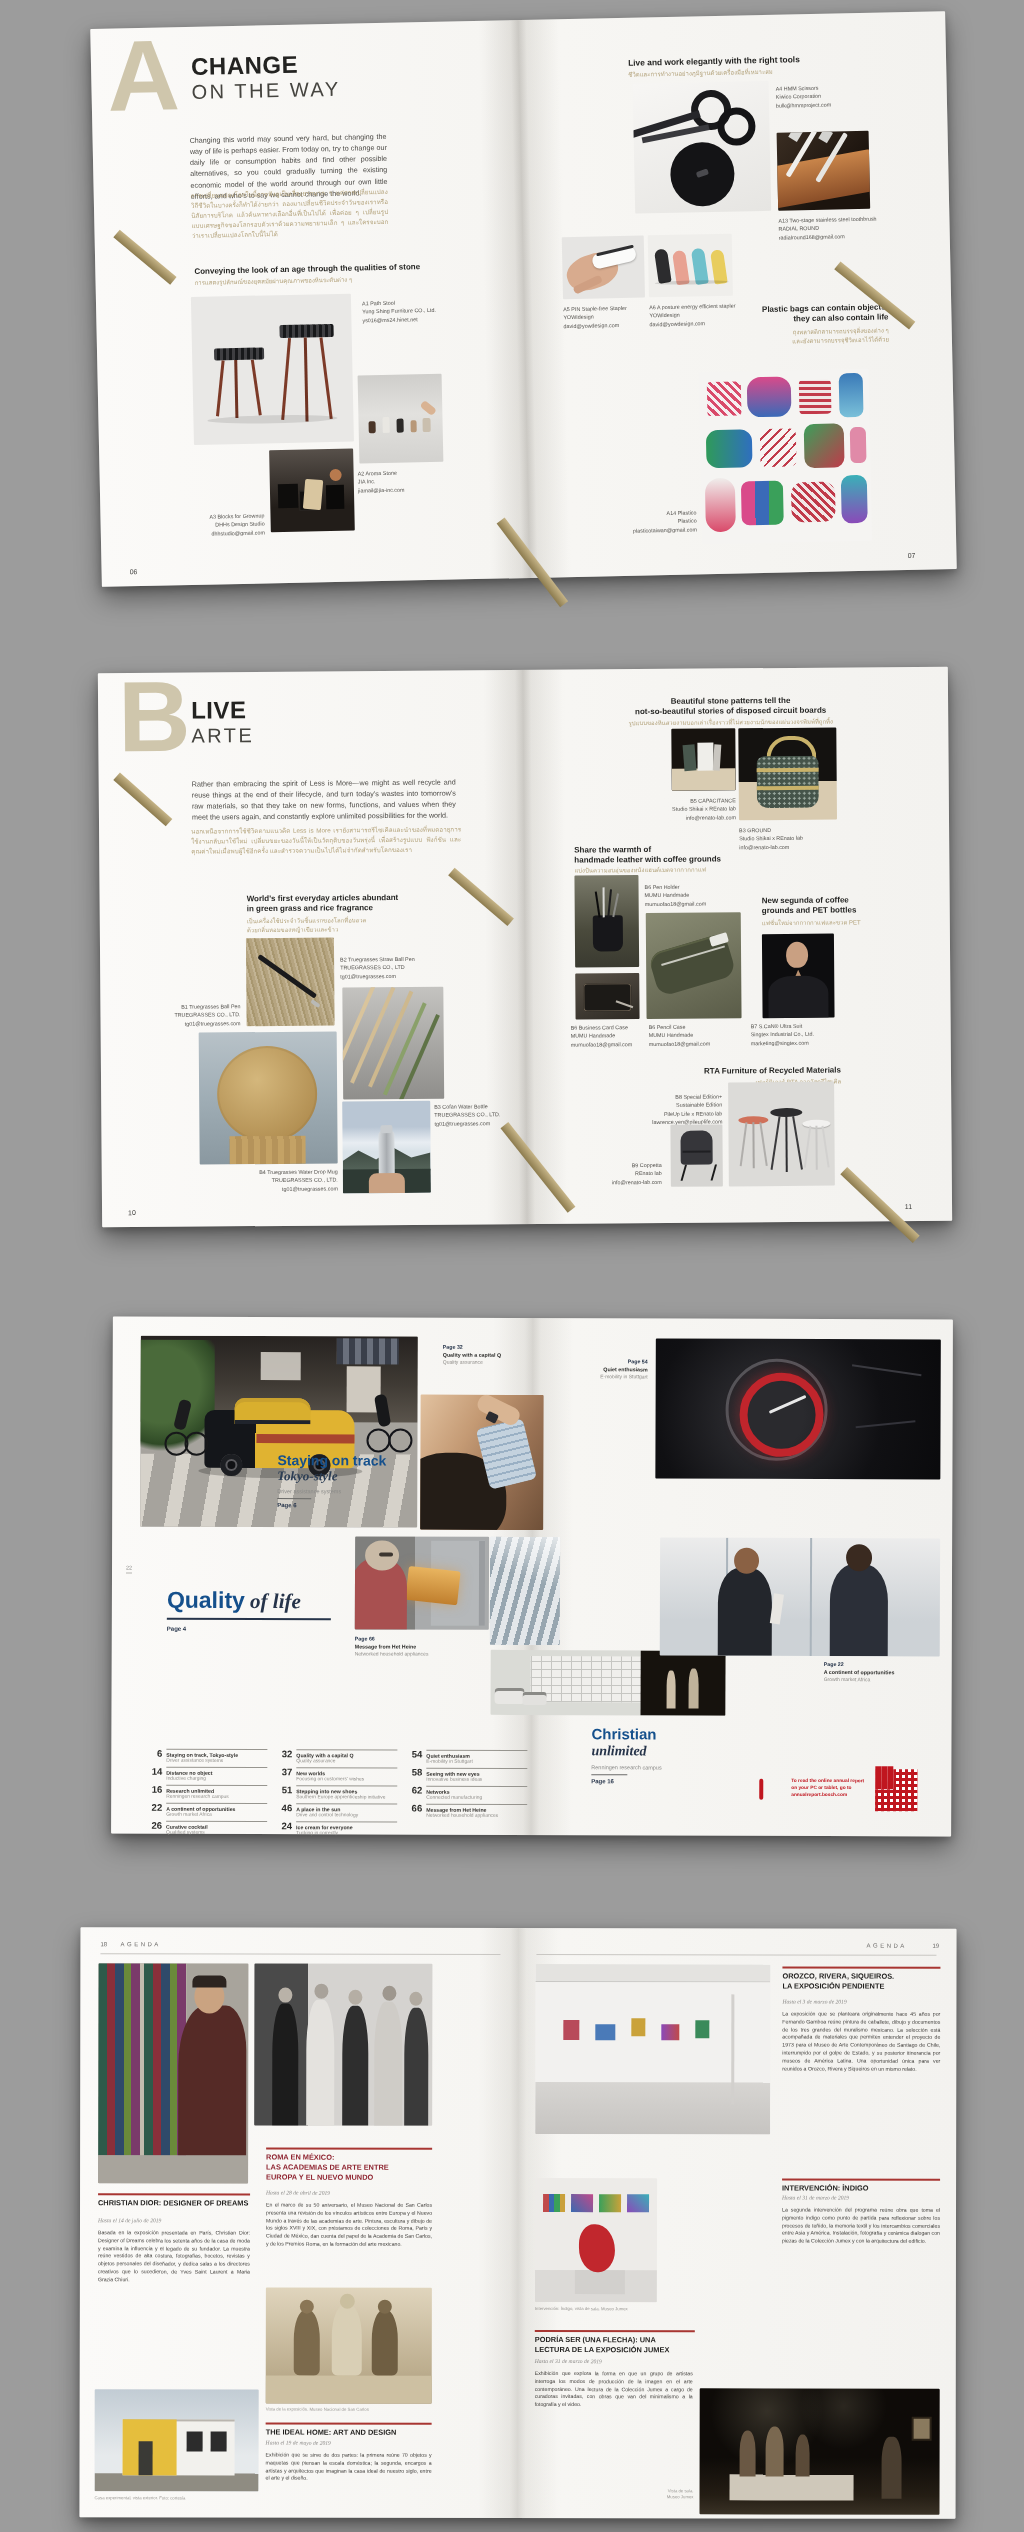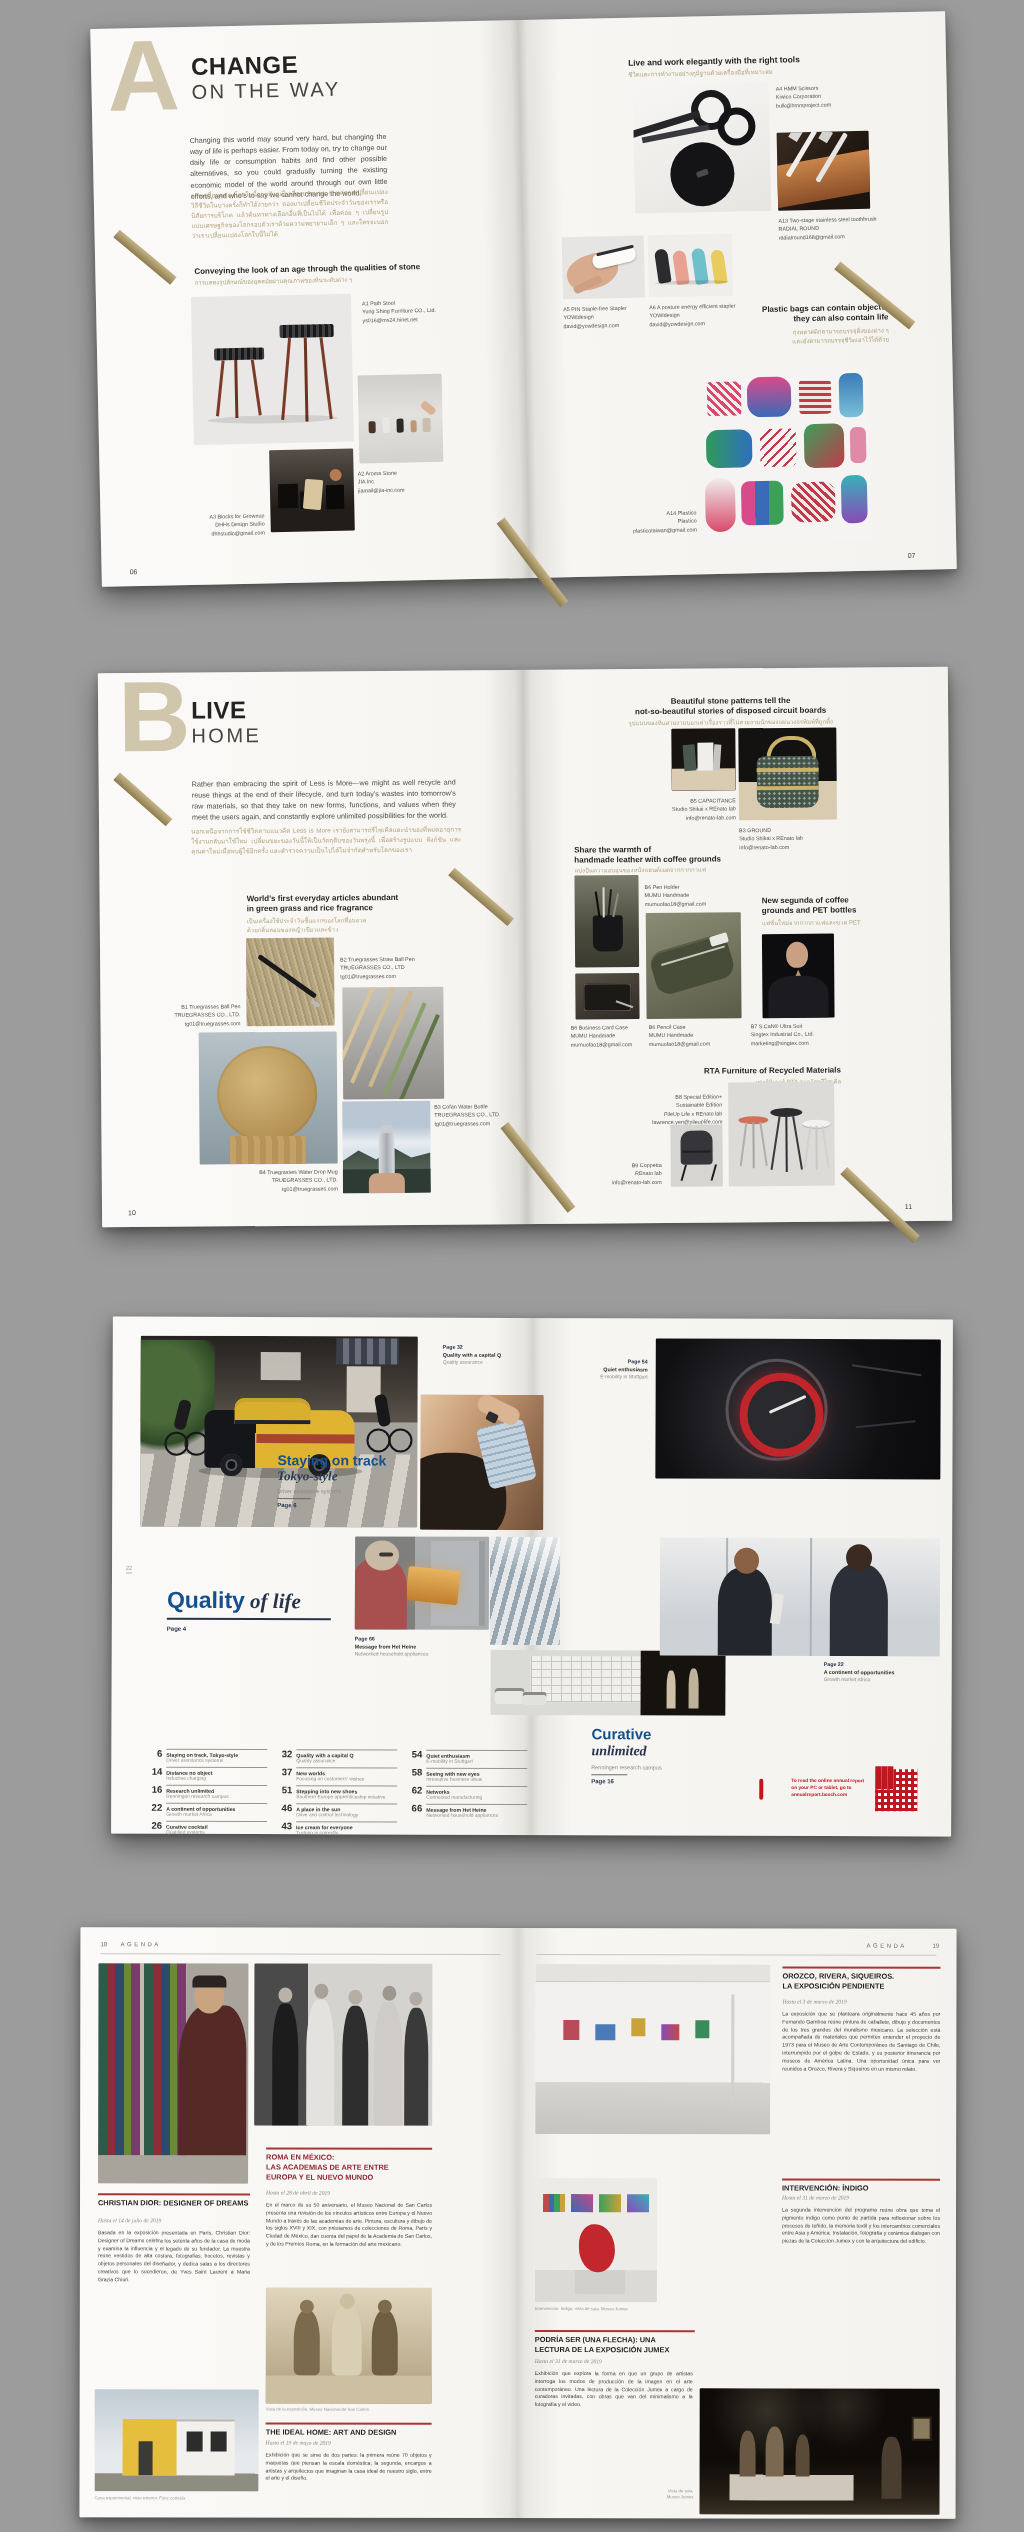--- a/index.html
+++ b/index.html
@@ -177,21 +177,21 @@
 
     <div class="rb" style="left:742px;top:247px;width:96px;transform:rotate(40deg)"></div>
     <div class="rb" style="left:400px;top:495px;width:105px;transform:rotate(54deg)"></div>
     <div class="pnum tr" style="left:790px;top:540px;width:24px">07</div>
   </section>
 
   <section class="sheet" style="left:100px;top:670px;width:850px;height:554px;transform:rotate(-0.45deg)">
     <div class="gutter"></div>
     <div class="wm" style="left:20px;top:4px">B</div>
     <div class="bigt" style="left:93px;top:26px">LIVE</div>
-    <div class="bigt2" style="left:93px;top:53px">HOME</div>
+    <div class="bigt2" style="left:93px;top:53px">ARTE</div>
     <div class="benj" style="left:93px;top:106px;width:264px">Rather than embracing the spirit of Less is More—we might as well recycle and reuse things at the end of their lifecycle, and turn today's wastes into tomorrow's raw materials, so that they take on new forms, functions, and values when they meet the users again, and constantly explore unlimited possibilities for the world.</div>
     <div class="bthj" style="left:92px;top:154px;width:270px">นอกเหนือจากการใช้ชีวิตตามแนวคิด Less is More เรายังสามารถรีไซเคิลและนำของที่หมดอายุการใช้งานกลับมาใช้ใหม่ เปลี่ยนขยะของวันนี้ให้เป็นวัตถุดิบของวันพรุ่งนี้ เพื่อสร้างรูปแบบ ฟังก์ชัน และคุณค่าใหม่เมื่อพบผู้ใช้อีกครั้ง และสำรวจความเป็นไปได้ไม่จำกัดสำหรับโลกของเรา</div>
     <div class="rb" style="left:18px;top:98px;width:70px;transform:rotate(42deg)"></div>
 
     <div class="sech" style="left:147px;top:222px;width:200px">World's first everyday articles abundant
 in green grass and rice fragrance</div>
     <div class="subth" style="left:147px;top:245px;width:200px">เป็นเครื่องใช้ประจำวันชิ้นแรกของโลกที่อบอวล
 ด้วยกลิ่นหอมของหญ้าเขียวและข้าว</div>
 
     <div class="ph" style="left:146px;top:266px;width:88px;height:88px;background:repeating-linear-gradient(75deg,#c2b393 0 2px,#a8976f 2px 4px,#b5a480 4px 7px)">
@@ -419,21 +419,21 @@
     </div>
     <div class="ph" style="left:379px;top:332px;width:235px;height:65px;background:#dadbd6">
       <i style="left:40px;top:6px;width:118px;height:46px;background:repeating-linear-gradient(90deg,#c6c6c2 0 1px,transparent 1px 10px),repeating-linear-gradient(0deg,#c6c6c2 0 1px,transparent 1px 8px),#f0efec"></i>
       <i style="left:4px;top:38px;width:30px;height:16px;background:#e8e7e4;border-radius:4px;box-shadow:inset 0 3px 0 #8a8a86"></i>
       <i style="left:32px;top:42px;width:24px;height:13px;background:#e2e1de;border-radius:3px;box-shadow:inset 0 3px 0 #8a8a86"></i>
       <i style="left:150px;top:0;width:85px;height:65px;background:#16120d"></i>
       <i style="left:176px;top:20px;width:9px;height:38px;background:#cdbfa8;border-radius:40% 40% 0 0"></i>
       <i style="left:198px;top:18px;width:10px;height:40px;background:#bfb29a;border-radius:40% 40% 0 0"></i>
     </div>
     <div class="el" style="left:480px;top:408px;width:150px">
-      <div class="r-b">Curative</div>
+      <div class="r-b">Christian</div>
       <div class="r-i">unlimited</div>
       <div class="kick" style="margin-top:4px">Renningen research campus</div>
       <div style="width:36px;height:1px;background:#6a6a68;margin:3px 0"></div>
       <div class="plab" style="position:static">Page 16</div>
     </div>
 
     <div class="ph" style="left:548px;top:219px;width:280px;height:118px;background:linear-gradient(180deg,#ececec,#cdd2d6 70%)">
       <i style="left:66px;top:0;width:2px;height:118px;background:#aab4bc"></i>
       <i style="left:150px;top:0;width:2px;height:118px;background:#aab4bc"></i>
       <i style="left:58px;top:30px;width:54px;height:88px;background:#23262c;border-radius:40% 40% 0 0"></i>
@@ -505,21 +505,21 @@
         </div>
       </div>
     <div class="toc-e" style="left:166px;top:486px">
         <div class="toc-n">46</div>
         <div class="toc-x">
           <div class="toc-t">A place in the sun</div>
           <div class="toc-s">Drive and control technology</div>
         </div>
       </div>
     <div class="toc-e" style="left:166px;top:504px">
-        <div class="toc-n">43</div>
+        <div class="toc-n">24</div>
         <div class="toc-x">
           <div class="toc-t">Ice cream for everyone</div>
           <div class="toc-s">Tucking in correctly</div>
         </div>
       </div>
     <div class="toc-e" style="left:296px;top:432px">
         <div class="toc-n">54</div>
         <div class="toc-x">
           <div class="toc-t">Quiet enthusiasm</div>
           <div class="toc-s">E-mobility in Stuttgart</div>

